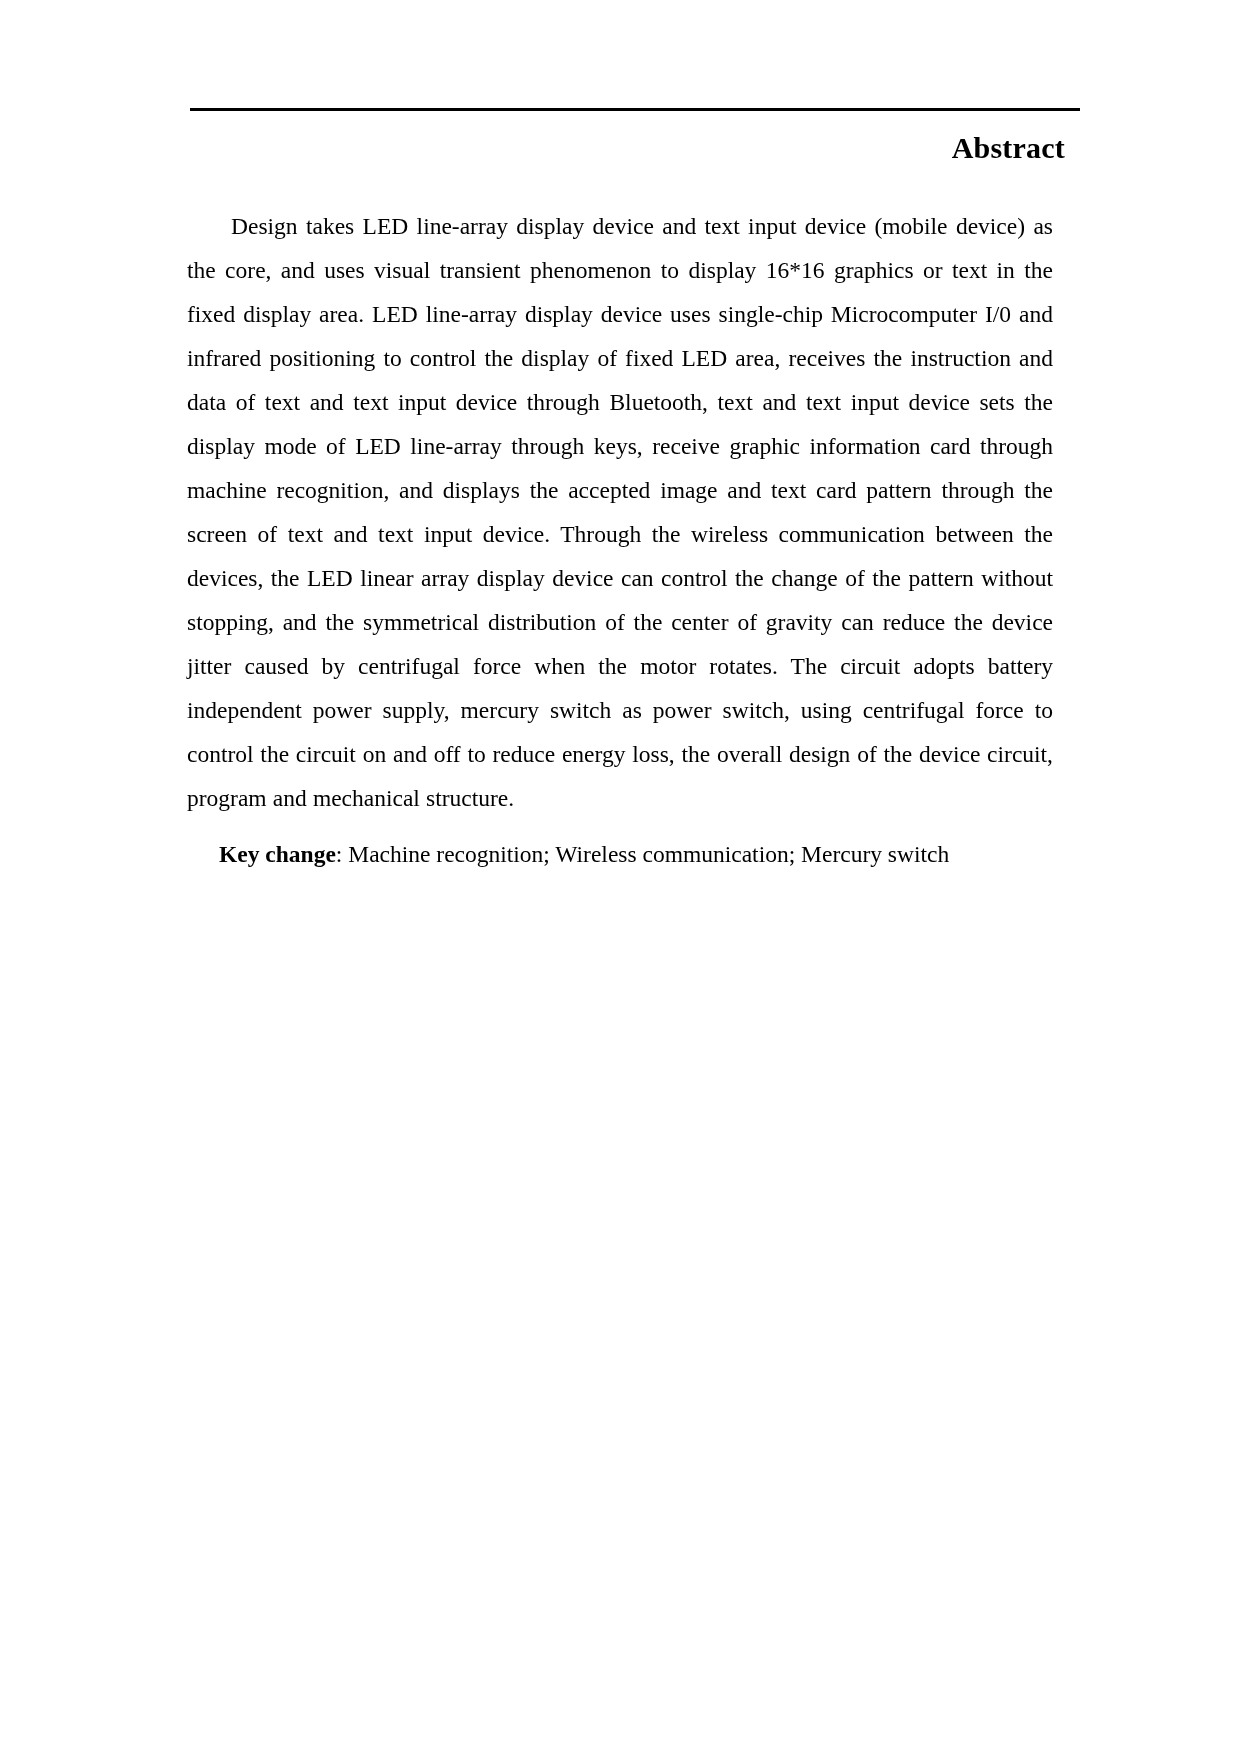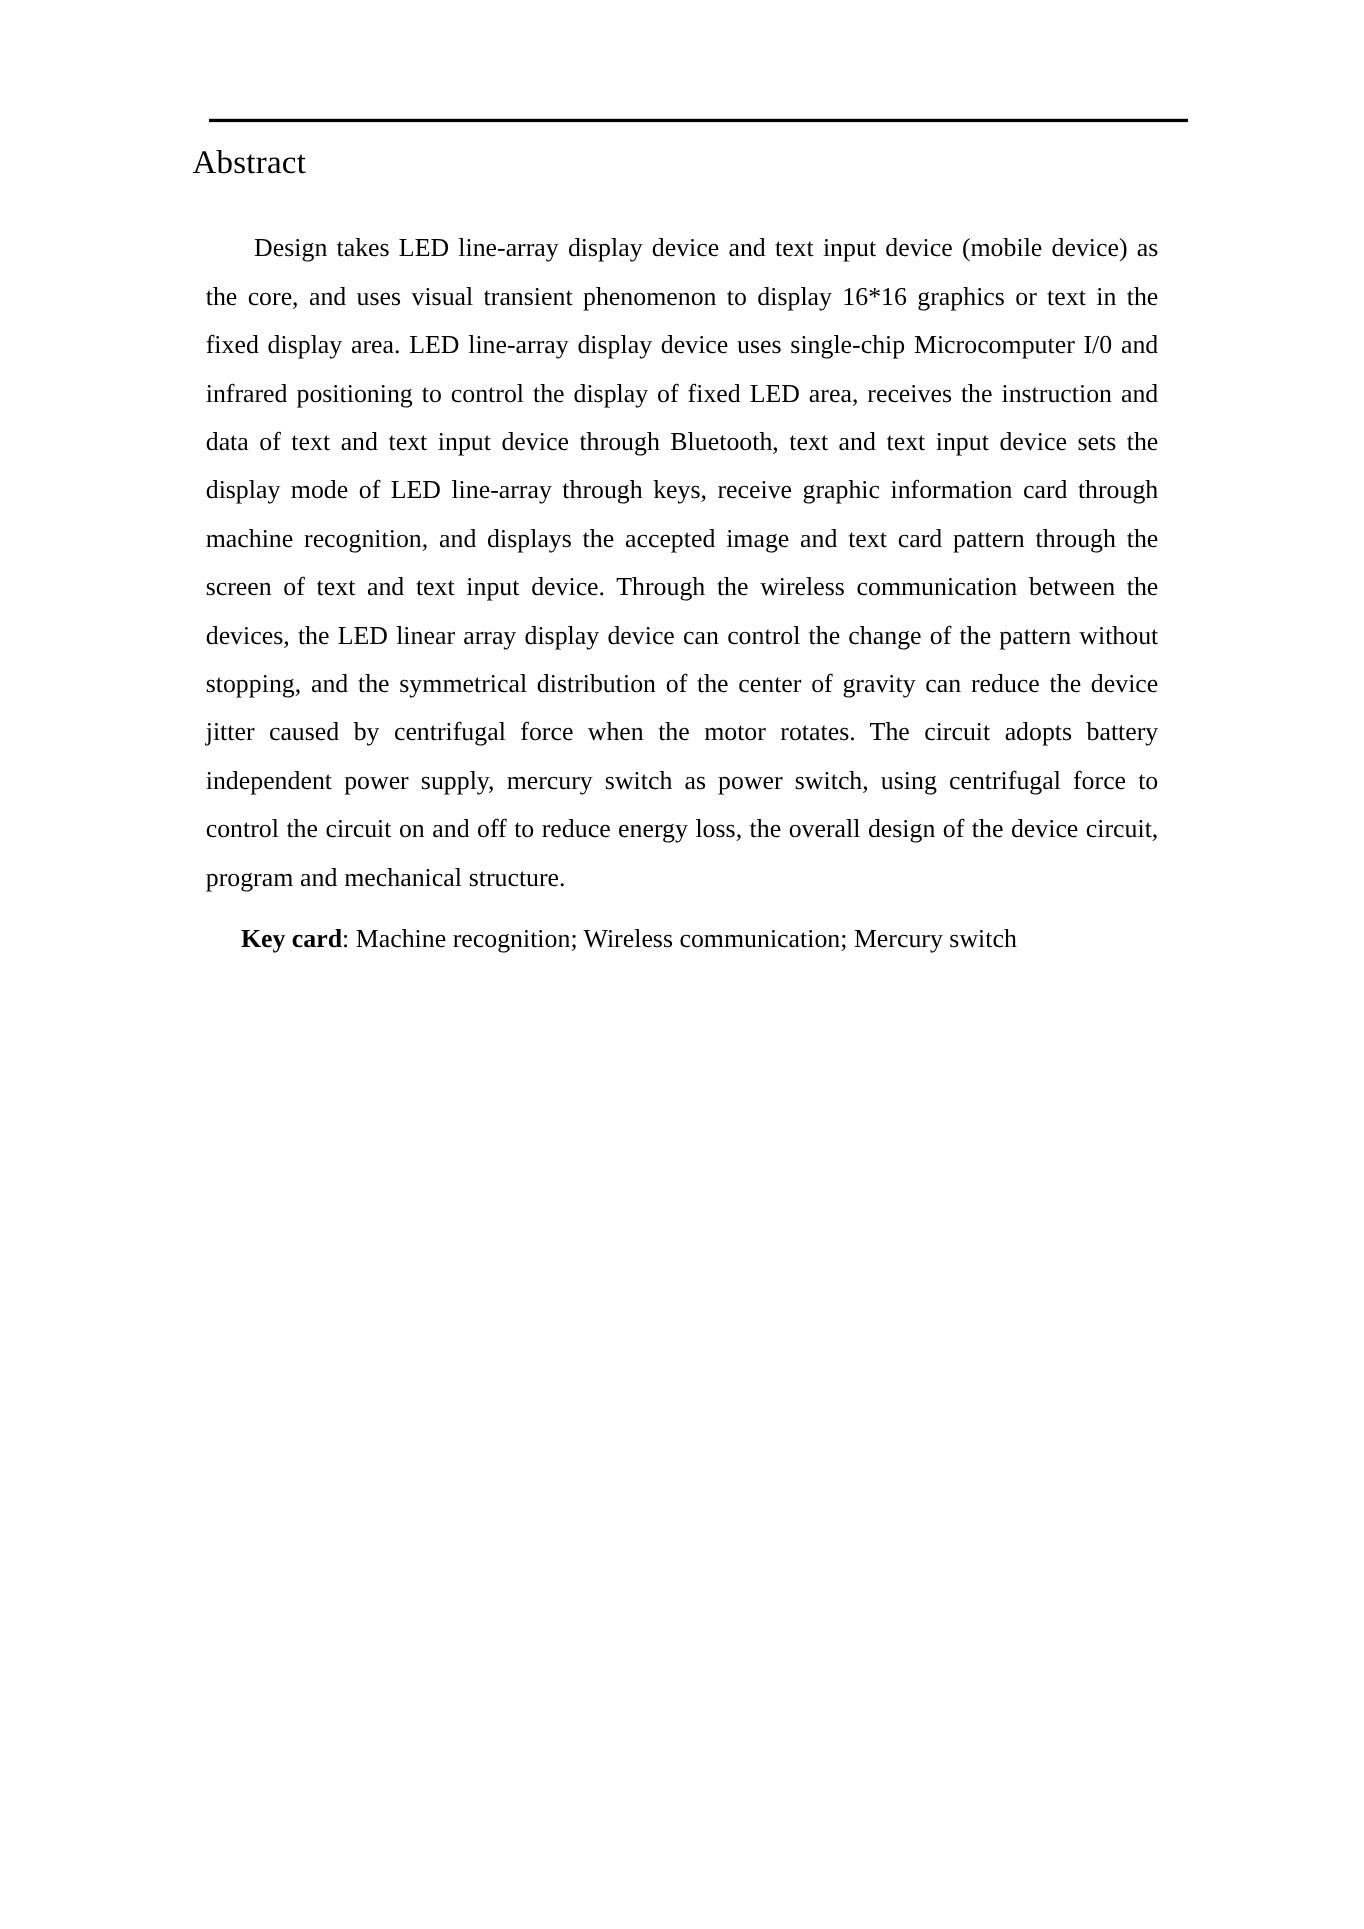--- a/index.html
+++ b/index.html
@@ -30,23 +30,23 @@
     height: 0;
     border-top: 3px solid #000000;
   }
   .content {
     position: absolute;
     left: 175px;
     top: 130px;
     width: 890px;
   }
   .page-title {
-    text-align: left;
+    text-align: right;
     font-size: 30px;
-    font-weight: normal;
+    font-weight: bold;
     letter-spacing: 0.2px;
     margin: 0 0 38px 0;
     line-height: 1.2;
   }
   .abstract-paragraph {
     margin: 12px;
     font-size: 23.5px;
     line-height: 44px;
     text-align: justify;
     text-justify: inter-word;
@@ -71,16 +71,16 @@
 <div class="page">
 
   <div class="header-rule"></div>
 
   <div class="content">
 
     <h1 class="page-title">Abstract</h1>
 
     <p class="abstract-paragraph">Design takes LED line-array display device and text input device (mobile device) as the core, and uses visual transient phenomenon to display 16*16 graphics or text in the fixed display area. LED line-array display device uses single-chip Microcomputer I/0 and infrared positioning to control the display of fixed LED area, receives the instruction and data of text and text input device through Bluetooth, text and text input device sets the display mode of LED line-array through keys, receive graphic information card through machine recognition, and displays the accepted image and text card pattern through the screen of text and text input device. Through the wireless communication between the devices, the LED linear array display device can control the change of the pattern without stopping, and the symmetrical distribution of the center of gravity can reduce the device jitter caused by centrifugal force when the motor rotates. The circuit adopts battery independent power supply, mercury switch as power switch, using centrifugal force to control the circuit on and off to reduce energy loss, the overall design of the device circuit, program and mechanical structure.</p>
 
-    <p class="keywords-line"><span class="keywords-label">Key card</span><span>: </span><span>Machine recognition; Wireless communication; Mercury switch</span></p>
+    <p class="keywords-line"><span class="keywords-label">Key change</span><span>: </span><span>Machine recognition; Wireless communication; Mercury switch</span></p>
 
   </div>
 </div>
 
 </body></html>

